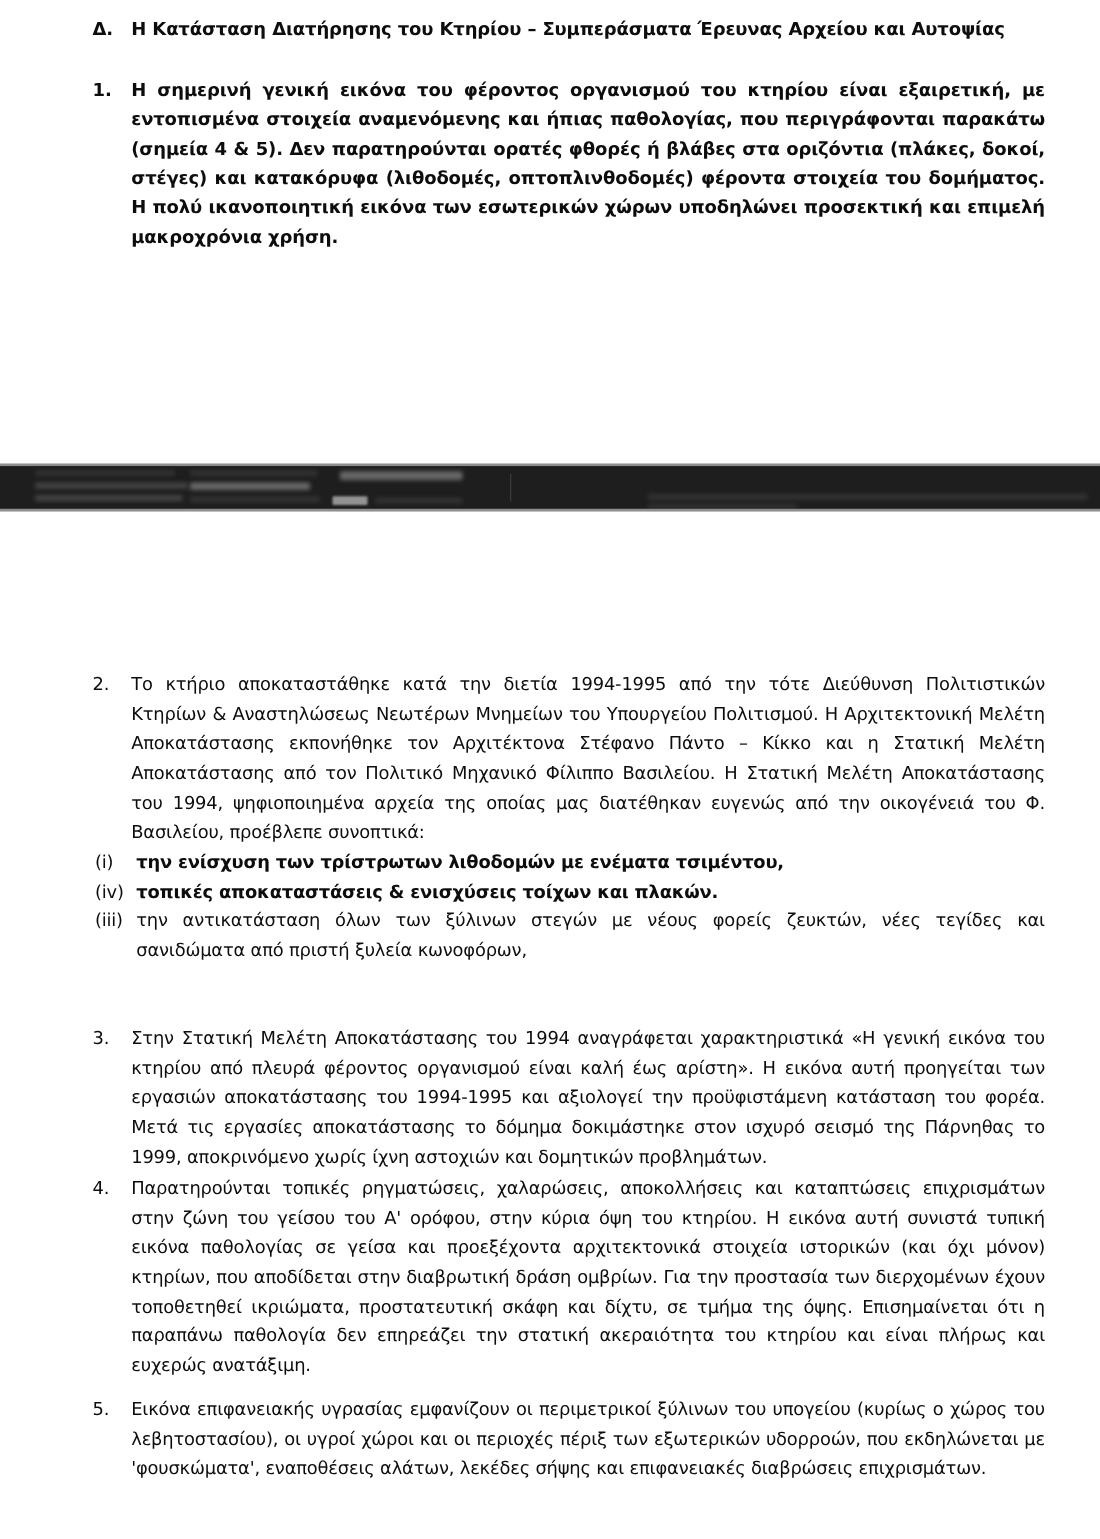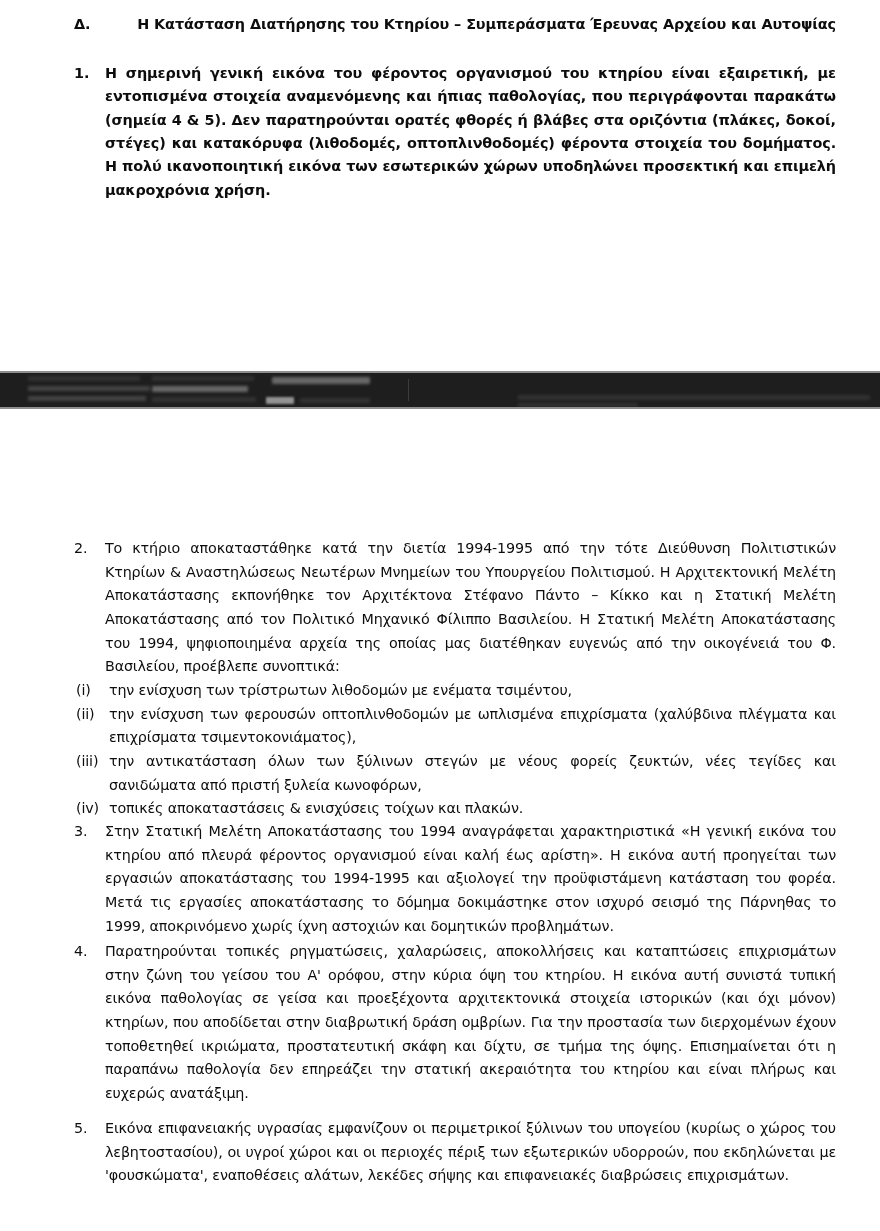--- a/index.html
+++ b/index.html
@@ -42,21 +42,21 @@
     position: absolute;
     left: 74px;
     top: 14px;
     width: 762px;
     font-weight: bold;
     font-size: 14.4px;
     line-height: 1.5;
     letter-spacing: -0.1px;
   }
   .sec-head .marker { width: 31px; }
-  .sec-head .body { text-align: right; }
+  .sec-head .body { text-align: left; }
 
   
   .para-bold {
     position: absolute;
     left: 74px;
     top: 62px;
     width: 762px;
     font-weight: bold;
     font-size: 14.4px;
     line-height: 1.62;
@@ -133,21 +133,21 @@
     margin: 0;
     padding: 0;
     list-style: none;
   }
   .sublist .row { margin-left: 2px; }
   .sublist .marker {
     width: 33px;
     flex: 0 0 33px;
   }
   .sublist .body { text-align: justify; }
-  .sublist .body.nojust { text-align: left; }
+  .sublist .body.nojust { text-align: left; font-weight: bold; }
 </style>
 </head>
 <body>
 
 <div class="page">
 
   <div class="sec-head row">
     <span class="marker">Δ.</span>
     <span class="body">Η Κατάσταση Διατήρησης του Κτηρίου – Συμπεράσματα Έρευνας Αρχείου και Αυτοψίας</span>
   </div>
@@ -185,31 +185,27 @@
     <div class="row">
       <span class="marker">2.</span>
       <span class="body">Το κτήριο αποκαταστάθηκε κατά την διετία 1994-1995 από την τότε Διεύθυνση Πολιτιστικών Κτηρίων &amp; Αναστηλώσεως Νεωτέρων Μνημείων του Υπουργείου Πολιτισμού. Η Αρχιτεκτονική Μελέτη Αποκατάστασης εκπονήθηκε τον Αρχιτέκτονα Στέφανο Πάντο – Κίκκο και η Στατική Μελέτη Αποκατάστασης από τον Πολιτικό Μηχανικό Φίλιππο Βασιλείου. Η Στατική Μελέτη Αποκατάστασης του 1994, ψηφιοποιημένα αρχεία της οποίας μας διατέθηκαν ευγενώς από την οικογένειά του Φ. Βασιλείου, προέβλεπε συνοπτικά:</span>
     </div>
     <ul class="sublist">
       <li class="row">
         <span class="marker">(i)</span>
         <span class="body nojust">την ενίσχυση των τρίστρωτων λιθοδομών με ενέματα τσιμέντου,</span>
       </li>
       <li class="row">
-        <span class="marker">(ii)</span>
-        <span class="body">την ενίσχυση των φερουσών οπτοπλινθοδομών με ωπλισμένα επιχρίσματα (χαλύβδινα πλέγματα και επιχρίσματα τσιμεντοκονιάματος),</span>
+        <span class="marker">(iv)</span>
+        <span class="body nojust">τοπικές αποκαταστάσεις &amp; ενισχύσεις τοίχων και πλακών.</span>
       </li>
       <li class="row">
         <span class="marker">(iii)</span>
         <span class="body">την αντικατάσταση όλων των ξύλινων στεγών με νέους φορείς ζευκτών, νέες τεγίδες και σανιδώματα από πριστή ξυλεία κωνοφόρων,</span>
       </li>
-      <li class="row">
-        <span class="marker">(iv)</span>
-        <span class="body nojust">τοπικές αποκαταστάσεις &amp; ενισχύσεις τοίχων και πλακών.</span>
-      </li>
     </ul>
   </div>
 
   <div class="para-reg p3 row">
     <span class="marker">3.</span>
     <span class="body">Στην Στατική Μελέτη Αποκατάστασης του 1994 αναγράφεται χαρακτηριστικά «Η γενική εικόνα του κτηρίου από πλευρά φέροντος οργανισμού είναι καλή έως αρίστη». Η εικόνα αυτή προηγείται των εργασιών αποκατάστασης του 1994-1995 και αξιολογεί την προϋφιστάμενη κατάσταση του φορέα. Μετά τις εργασίες αποκατάστασης το δόμημα δοκιμάστηκε στον ισχυρό σεισμό της Πάρνηθας το 1999, αποκρινόμενο χωρίς ίχνη αστοχιών και δομητικών προβλημάτων.</span>
   </div>
 
   <div class="para-reg p4 row">
     <span class="marker">4.</span>

